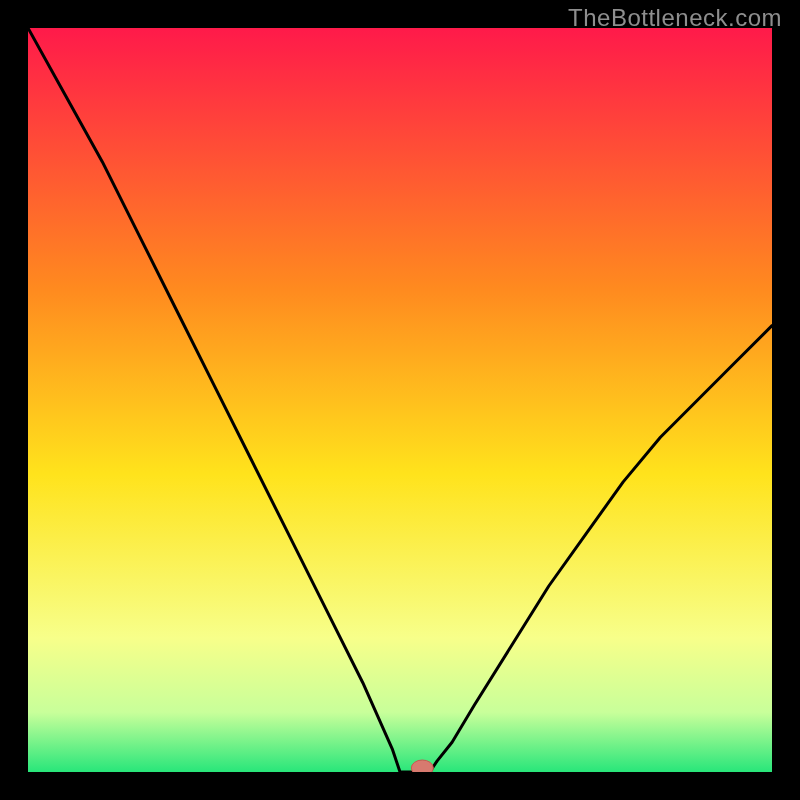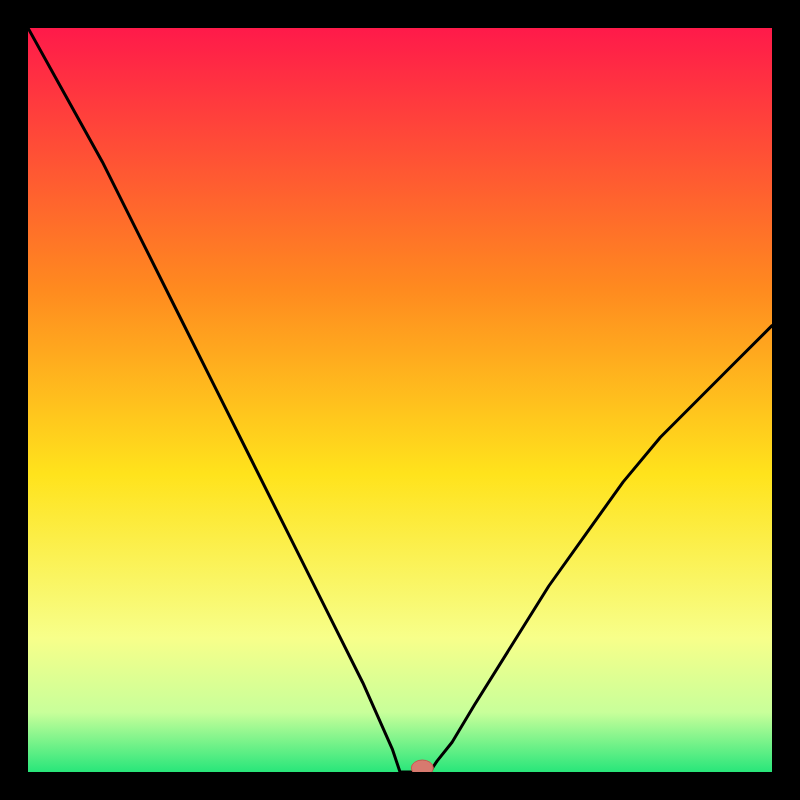--- a/index.html
+++ b/index.html
@@ -26,20 +26,21 @@
     top: 28px;
     width: 744px;
     height: 744px;
   }
   svg { display: block; }
 </style>
 </head>
 <body>
 <div class="frame">
 
+  <div class="watermark">TheBottleneck.com</div>
 
   <div class="plot-area">
     <svg id="chart-svg" width="744" height="744" viewBox="0 0 744 744">
         <defs>
           <linearGradient id="bg-grad" x1="0" y1="0" x2="0" y2="1">
             <stop offset="0%" stop-color="#ff1a4a"></stop>
             <stop offset="35%" stop-color="#ff8a1f"></stop>
             <stop offset="60%" stop-color="#ffe31c"></stop>
             <stop offset="82%" stop-color="#f7ff8a"></stop>
             <stop offset="92%" stop-color="#c8ff9a"></stop>

